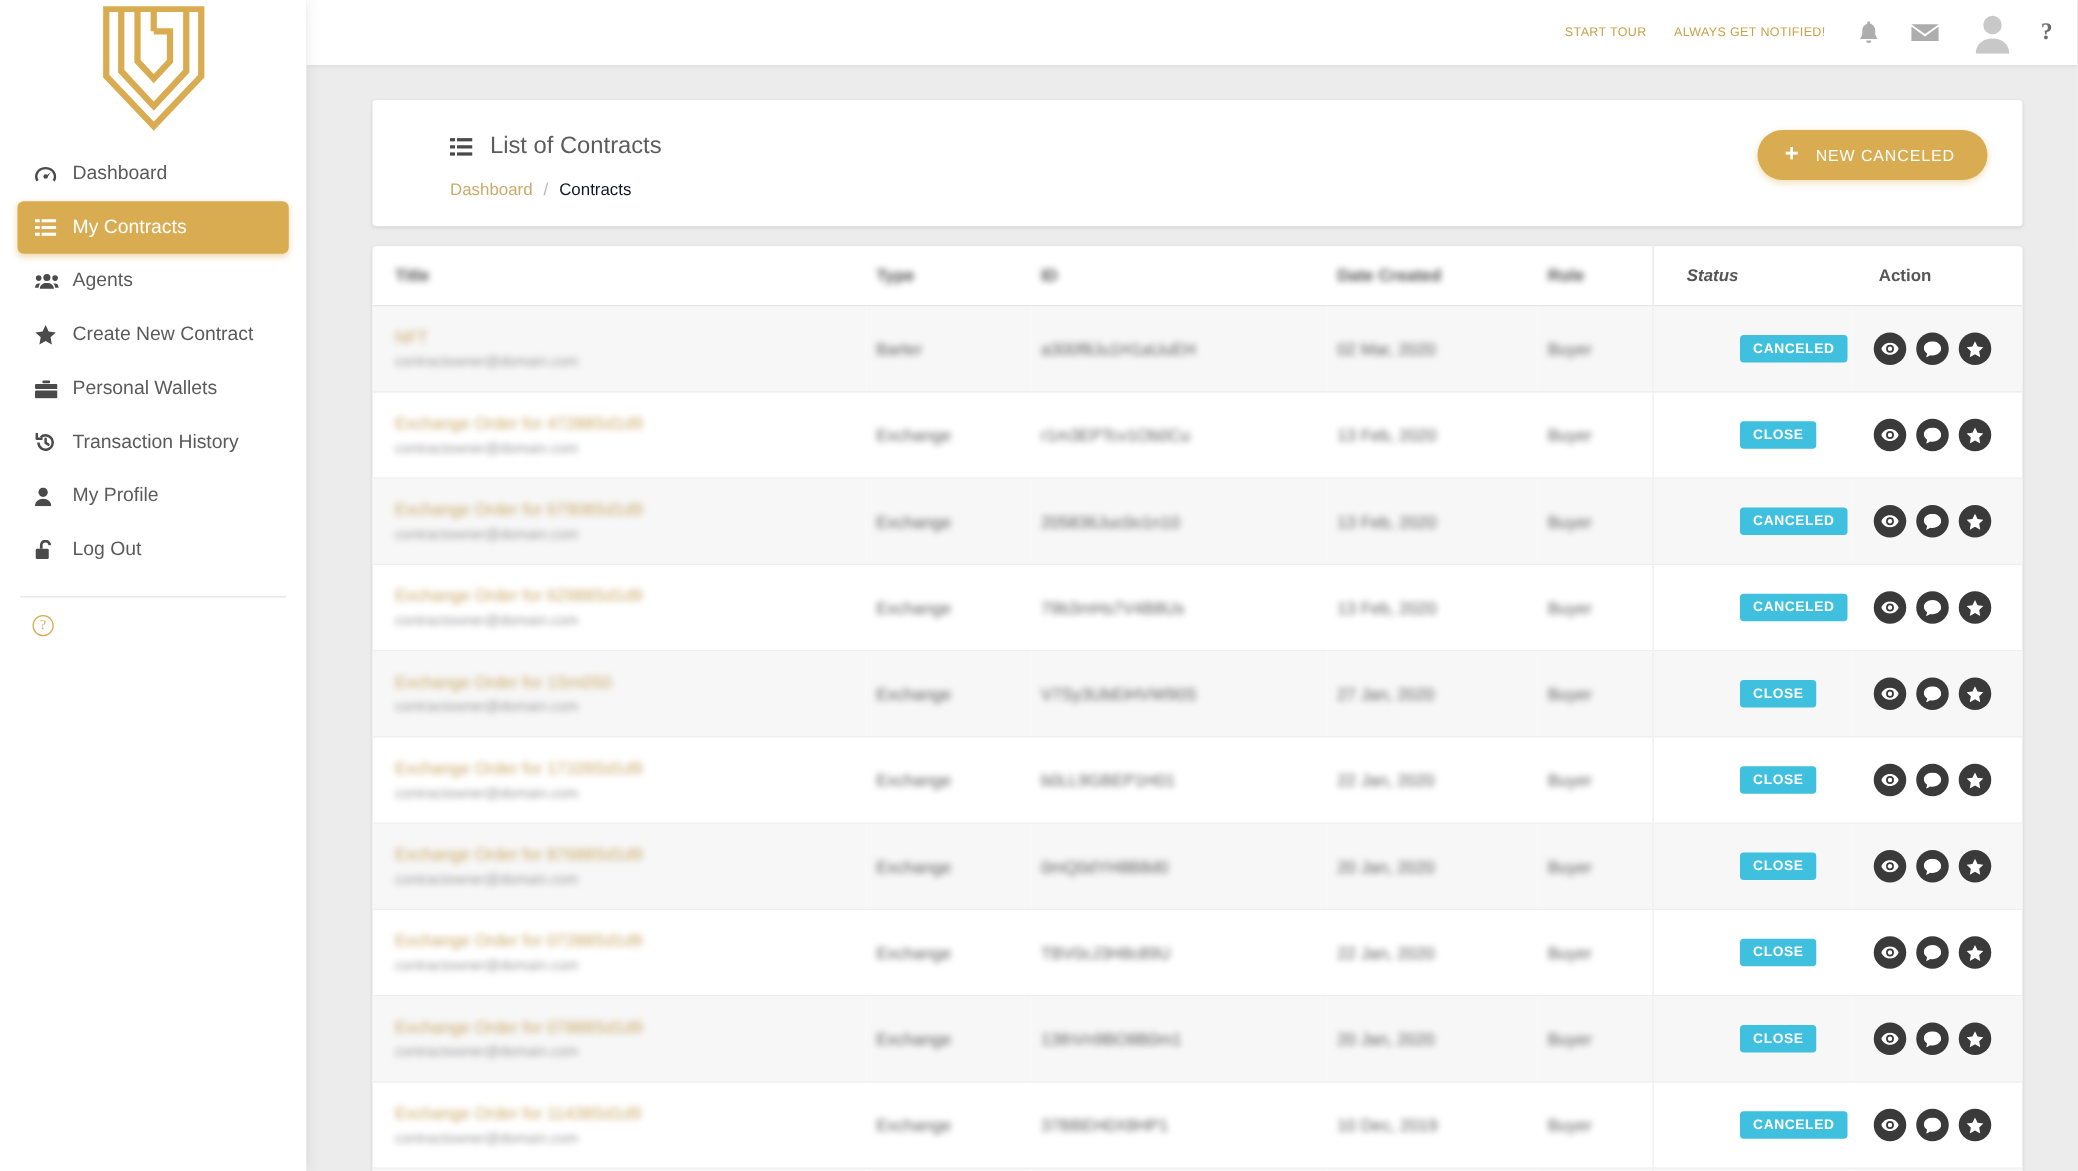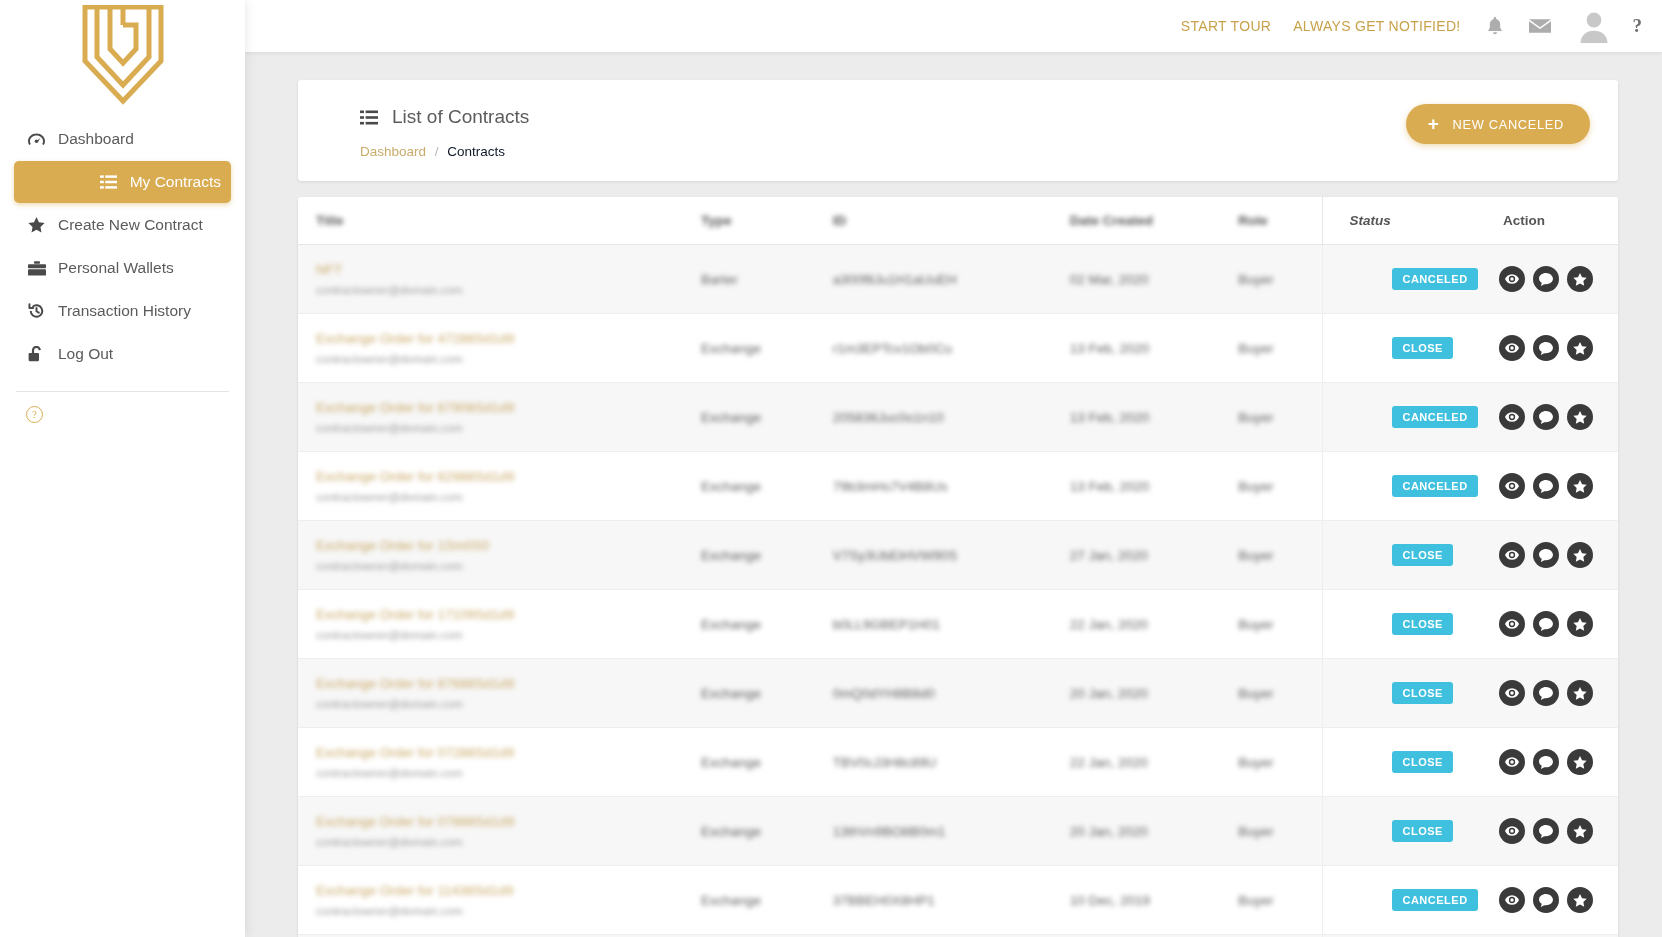--- a/index.html
+++ b/index.html
@@ -35,21 +35,20 @@
     cursor: pointer; text-decoration: none;
   }
   .nav-item .nav-ico {
     width: 30px; min-width: 30px; display:flex; align-items:center;
     color: #4a4a4a;
   }
   .nav-item .nav-ico svg { display:block; }
   .nav-item.active {
     background: #d9ac52; color: #ffffff;
     box-shadow: 0 2px 5px rgba(217,172,82,0.45);
-    justify-content: flex-end;
   }
   .nav-item.active .nav-ico { color: #ffffff; }
   .nav-label { white-space: nowrap; }
 
   .nav-sep { height:1px; background:#e4e4e4; margin: 16px 16px 0 16px; }
   .help-row { padding: 14px 0 0 26px; }
   .help-circle {
     width: 17px; height: 17px; border-radius: 50%;
     border: 1.4px solid #d9ac52; color: #d9ac52;
     font-size: 11px; line-height: 14px; text-align: center;
@@ -60,21 +59,21 @@
   .main { flex: 1; height: 937px; position: relative; background: #ececec; }
 
   .topbar {
     height: 52px; background: #fff;
     display: flex; align-items: center; justify-content: flex-end;
     padding-right: 20px;
     box-shadow: 0 1px 4px rgba(0,0,0,0.09);
     position: relative; z-index: 4;
   }
   .top-link {
-    color: #c8a24a; font-size: 14px; letter-spacing: .3px;
+    color: #c8a24a; font-size: 10px; letter-spacing: .3px;
     margin-left: 22px; cursor: pointer; text-decoration: none;
     font-weight: 400;
   }
   .top-ico { margin-left: 26px; color: #adadad; display:flex; align-items:center; cursor:pointer;}
   .avatar { margin-left: 26px; width: 34px; height: 34px; }
   .help-q { margin-left: 22px; color:#6e6e6e; font-size: 19px; font-weight: bold; cursor: pointer;
             font-family: "Liberation Serif", serif; }
 
   .content { padding: 28px 44px 0 53px; }
 
@@ -191,20 +190,33 @@
               <rect x="5.6" y="0" width="12.4" height="2.6"></rect>
             <rect x="0" y="5.7" width="4" height="2.6"></rect>
               <rect x="5.6" y="5.7" width="12.4" height="2.6"></rect>
             <rect x="0" y="11.4" width="4" height="2.6"></rect>
               <rect x="5.6" y="11.4" width="12.4" height="2.6"></rect>
           </svg>
         </span>
         <span class="nav-label">My Contracts</span>
       </a>
 
+      <a class="nav-item">
+        <span class="nav-ico">
+          <svg width="19" height="14" viewBox="0 0 22 15" fill="currentColor">
+            <circle cx="11" cy="4" r="3.3"></circle>
+              <path d="M4.5 14.5c0-3.6 2.9-5.4 6.5-5.4s6.5 1.8 6.5 5.4z"></path>
+            <circle cx="3.4" cy="4.6" r="2.6"></circle>
+              <path d="M0 13.6c0-2.6 1.6-4 3.6-4 .5 0 1 .1 1.4.2-1 1-1.6 2.3-1.7 3.8z"></path>
+            <circle cx="18.6" cy="4.6" r="2.6"></circle>
+              <path d="M22 13.6c0-2.6-1.6-4-3.6-4-.5 0-1 .1-1.4.2 1 1 1.6 2.3 1.7 3.8z"></path>
+          </svg>
+        </span>
+        <span class="nav-label">Agents</span>
+      </a>
 
       <a class="nav-item">
         <span class="nav-ico">
           <svg width="17" height="16" viewBox="0 0 18 17" fill="currentColor">
             <path d="M9 0l2.6 5.5 6 .8-4.4 4.2 1.1 6L9 13.6 3.7 16.5l1.1-6L.4 6.3l6-.8z"></path>
           </svg>
         </span>
         <span class="nav-label">Create New Contract</span>
       </a>
 
@@ -223,20 +235,29 @@
         <span class="nav-ico">
           <svg width="17" height="16" viewBox="0 0 17 17" fill="none" stroke="currentColor" stroke-width="2.1">
             <path d="M2.4 8.5a6.1 6.1 0 1 0 1.9-4.4"></path>
             <path d="M1 1.3v4h4" stroke-linecap="round" stroke-linejoin="round"></path>
             <path d="M8.5 5.2v3.6l2.4 1.5" stroke-linecap="round"></path>
           </svg>
         </span>
         <span class="nav-label">Transaction History</span>
       </a>
 
+      <a class="nav-item">
+        <span class="nav-ico">
+          <svg width="13" height="15" viewBox="0 0 14 16" fill="currentColor">
+            <circle cx="7" cy="4" r="4"></circle>
+              <path d="M0 16c0-4 3.1-6.4 7-6.4s7 2.4 7 6.4z"></path>
+          </svg>
+        </span>
+        <span class="nav-label">My Profile</span>
+      </a>
 
       <a class="nav-item">
         <span class="nav-ico">
           <svg width="17" height="16" viewBox="0 0 17 16" fill="none">
             <path d="M5 7V4.4A3.4 3.4 0 0 1 11.8 4.1" stroke="currentColor" stroke-width="2.2" fill="none"></path>
             <rect x="0.6" y="7" width="10.4" height="8.2" rx="1.1" fill="currentColor"></rect>
           </svg>
         </span>
         <span class="nav-label">Log Out</span>
       </a>

